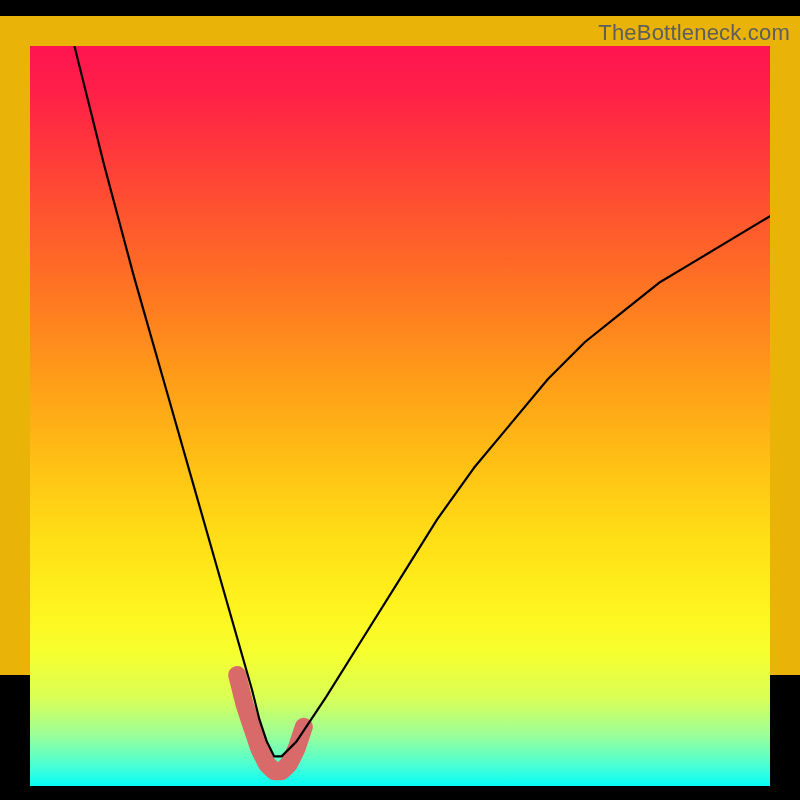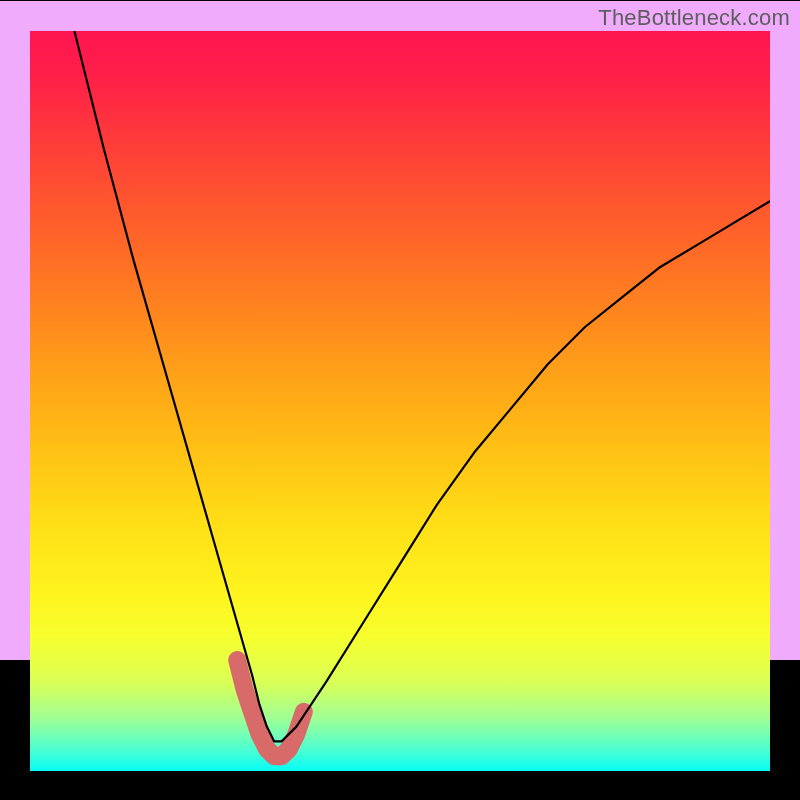--- a/index.html
+++ b/index.html
@@ -6,23 +6,23 @@
     margin: 0;
     padding: 0;
     width: 800px;
     height: 800px;
     background: #000;
     overflow: hidden;
     font-family: Arial, Helvetica, sans-serif;
   }
   .frame {
     position: absolute;
-    left: 0; top: 1px;
+    left: 0; top: 16px;
     width: 800px; height: 659px;
-    background: #f0abfc;
+    background: #eab308;
   }
   .plot {
     position: absolute;
     left: 30px;
     top: 30px;
     width: 740px;
     height: 740px;
     background: linear-gradient(to bottom,
       #ff1450 0%,
       #ff1f48 6%,

